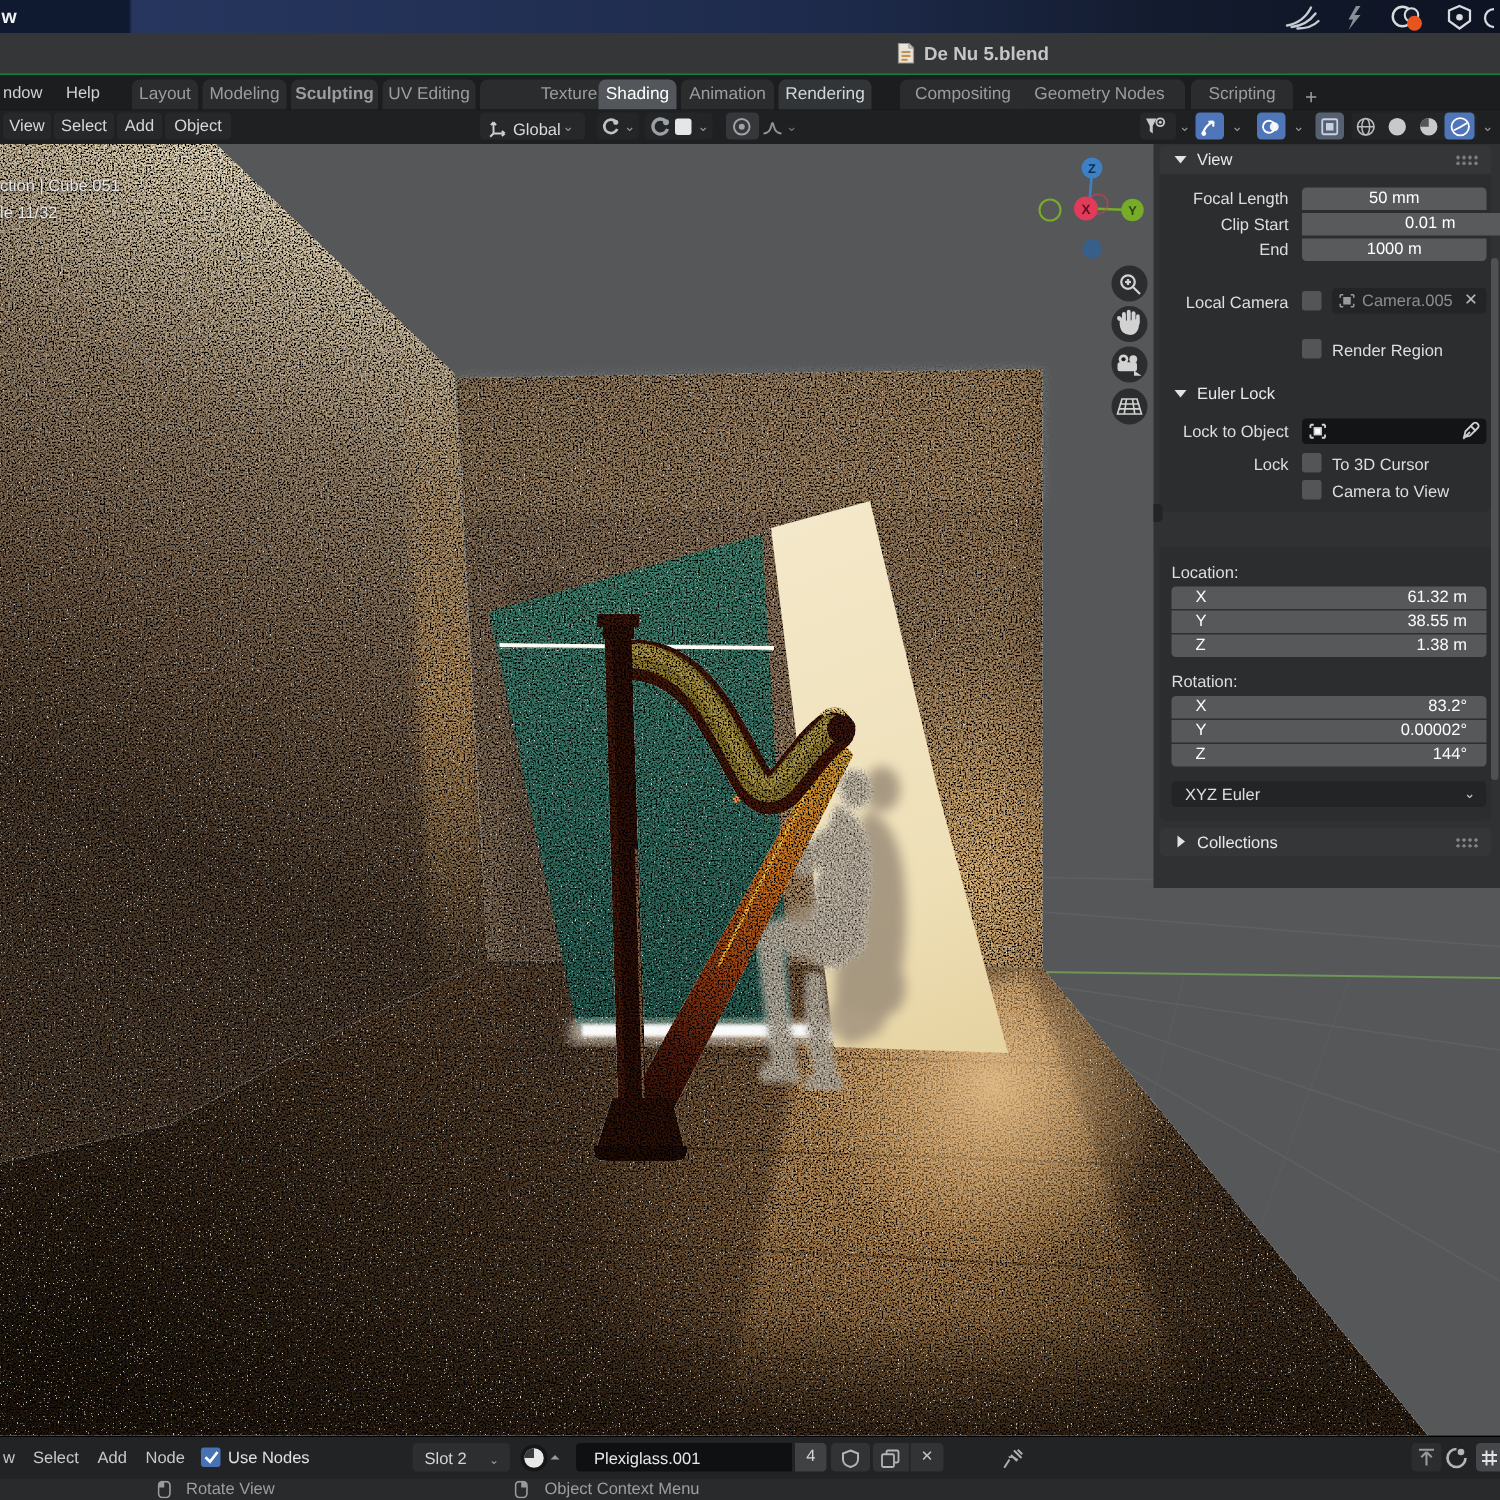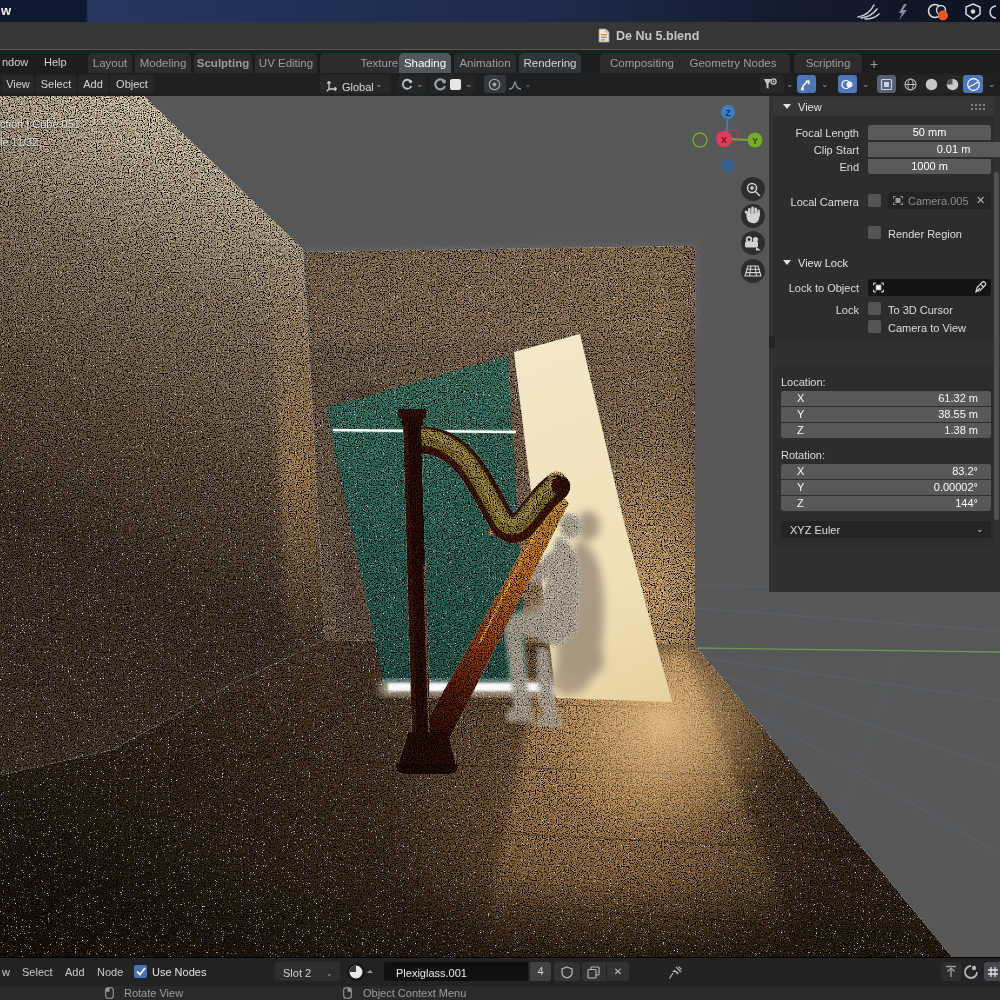--- a/index.html
+++ b/index.html
@@ -475,21 +475,21 @@
       <rect x="4" y="3.5" width="4" height="4" fill="#9a9a9a"></rect>
     </g>
   </svg>
   <div class="lbl" style="left:139px;top:98px;color:#8d8d8d;">Camera.005</div>
   <div class="lbl" style="left:207px;top:97px;color:#b9b9b9;">✕</div>
 
   <div class="cbx" style="top:130px;"></div>
   <div class="lbl" style="left:119px;top:131px;">Render Region</div>
   <div class="phead" style="top:157px;left:12px;width:209px;background:transparent;">
       <div class="tri" style="left:2px"></div>
-      <div class="ptit" style="left:17px">View Lock</div>
+      <div class="ptit" style="left:17px">Euler Lock</div>
     </div>
   <div class="lbl" style="right:141px;top:185px;">Lock to Object</div>
   <div class="abs" style="left:99px;top:183px;width:123px;height:17px;background:#131415;border-radius:3px;"></div>
   <svg class="abs" style="left:103px;top:185px" width="13" height="13" viewBox="0 0 12 11">
     <g stroke="#d5d5d5" stroke-width="1.1" fill="none">
       <path d="M1.5 1.5 h2 M1.5 1.5 v2 M10.5 1.5 h-2 M10.5 1.5 v2 M1.5 9.5 h2 M1.5 9.5 v-2 M10.5 9.5 h-2 M10.5 9.5 v-2"></path>
       <rect x="4" y="3.5" width="4" height="4" fill="#ffffff"></rect>
     </g>
   </svg>
   <svg class="abs" style="left:205px;top:185px" width="13" height="13" viewBox="0 0 13 13">
@@ -507,20 +507,25 @@
   <div class="num" style="top:311px;"><span style="margin-left:16px;">Y</span><span style="position:absolute;right:13px;">38.55 m</span></div>
   <div class="num" style="top:327px;border-radius:0 0 3px 3px;"><span style="margin-left:16px;">Z</span><span style="position:absolute;right:13px;">1.38 m</span></div>
   <div class="lbl" style="left:12px;top:352px;">Rotation:</div>
   <div class="num" style="top:368px;border-radius:3px 3px 0 0;"><span style="margin-left:16px;">X</span><span style="position:absolute;right:13px;">83.2°</span></div>
   <div class="num" style="top:384px;"><span style="margin-left:16px;">Y</span><span style="position:absolute;right:13px;">0.00002°</span></div>
   <div class="num" style="top:400px;border-radius:0 0 3px 3px;"><span style="margin-left:16px;">Z</span><span style="position:absolute;right:13px;">144°</span></div>
   <div class="abs" style="left:12px;top:425px;width:210px;height:17px;background:#232425;border-radius:3px;"></div>
   <div class="lbl" style="left:21px;top:427px;">XYZ Euler</div>
   <div class="abs" style="left:207px;top:428px;color:#cfcfcf;font-size:9px;">⌄</div>
 
+  <div class="phead" style="top:456px;border-radius:4px;">
+      <div class="tri2"></div>
+      <div class="ptit">Collections</div>
+      <div class="grip"></div>
+    </div>
 
   <div class="abs" style="left:225px;top:76px;width:5px;height:348px;background:#505153;border-radius:3px;"></div>
   <div class="abs" style="left:0;top:240px;width:6px;height:12px;background:#232425;border-radius:0 3px 3px 0;"></div>
 </div>
 
 <div class="abs" id="shead" style="left:0;top:958px;width:1000px;height:28px;background:#222324;">
   <div class="abs txt" style="left:2px;top:9px;color:#c9c9c9;">w</div>
   <div class="abs txt" style="left:22px;top:9px;color:#c9c9c9;">Select</div>
   <div class="abs txt" style="left:65px;top:9px;color:#c9c9c9;">Add</div>
   <div class="abs txt" style="left:97px;top:9px;color:#c9c9c9;">Node</div>

